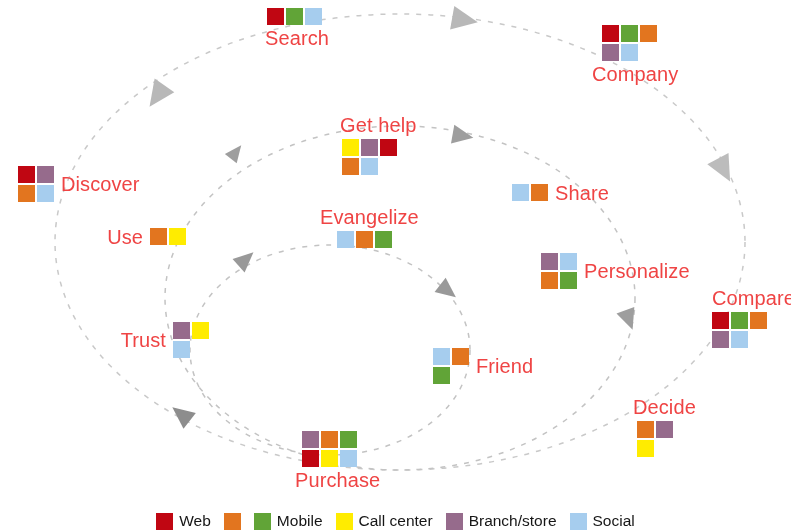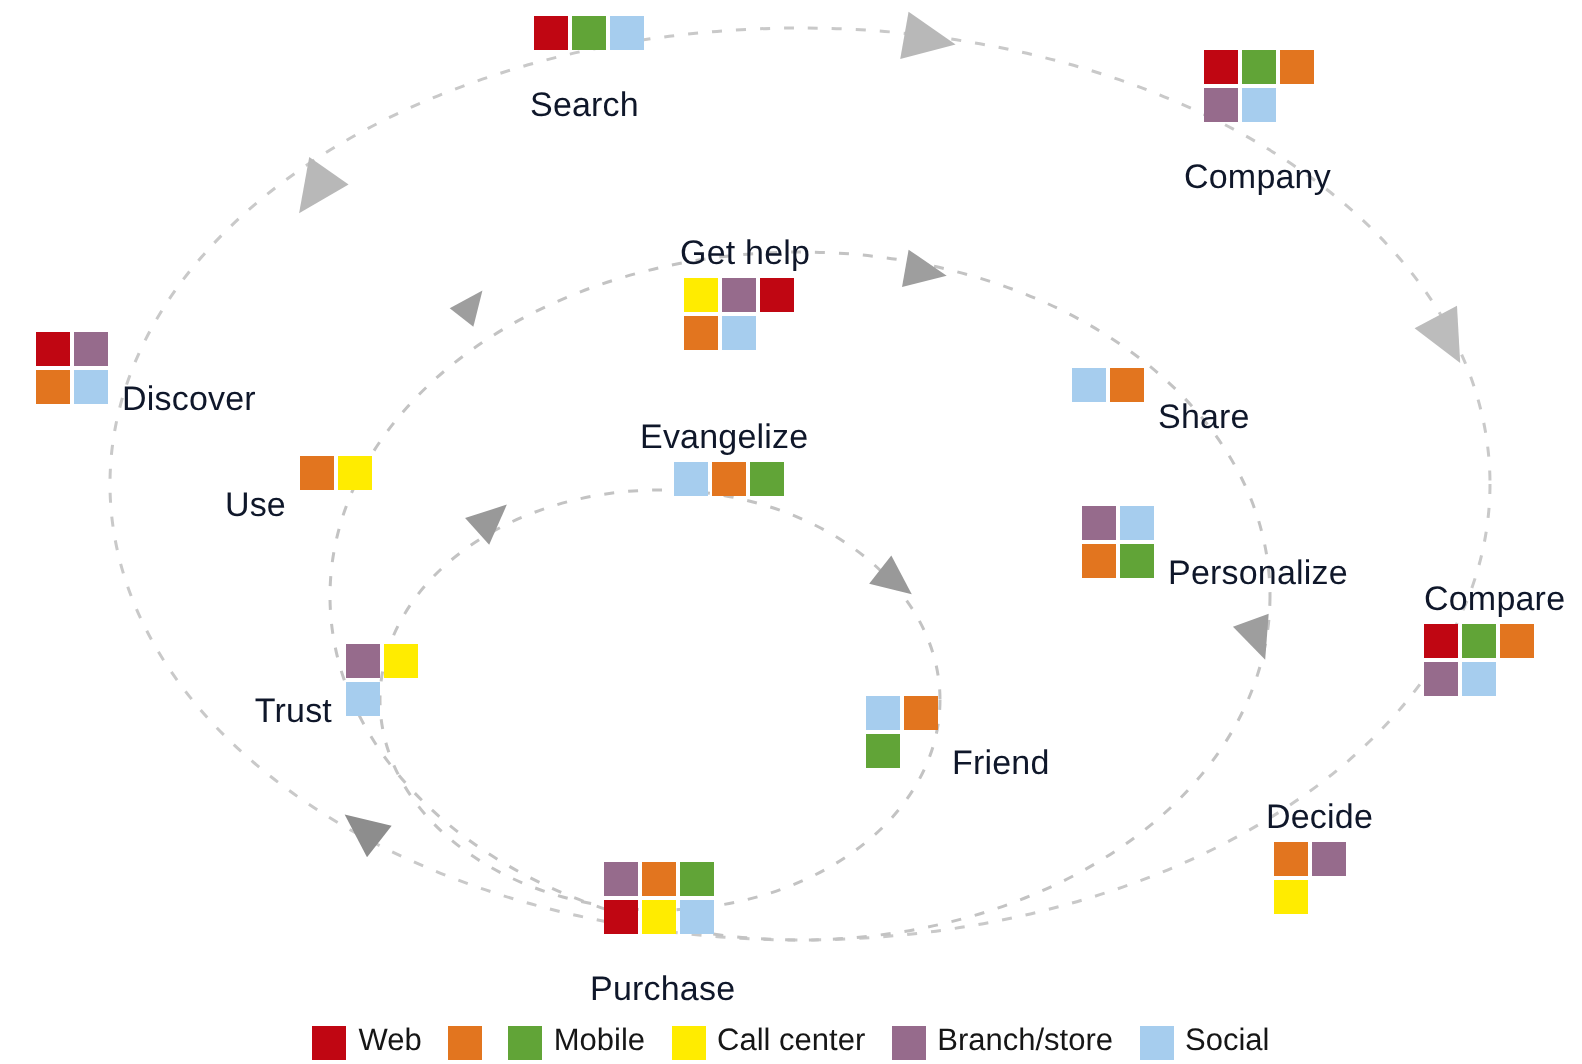--- a/index.html
+++ b/index.html
@@ -6,22 +6,22 @@
   .stage{
     position:relative;width:791px;height:532px;background:#ffffff;
     font-family:"Liberation Sans",sans-serif;overflow:hidden;
   }
   #rings-svg{position:absolute;left:0;top:0;width:791px;height:532px;}
   .node{position:absolute;}
   .rows{display:flex;flex-direction:column;gap:2px;}
   .row{display:flex;gap:2px;}
   .sq{width:17px;height:17px;}
   .nlabel{
-    position:absolute;font-size:17px;color:#0f172a;white-space:nowrap;
-    line-height:1.05;letter-spacing:.1px;margin-top:16px;
+    position:absolute;font-size:20px;color:#ef4444;white-space:nowrap;
+    line-height:1.05;letter-spacing:.1px;
   }
   .nlabel.above{bottom:calc(100% + 3px);left:-2px;}
   .nlabel.below{top:calc(100% + 3px);left:-2px;}
   .nlabel.right{left:calc(100% + 7px);top:50%;transform:translateY(-50%);}
   .nlabel.left{right:calc(100% + 7px);top:50%;transform:translateY(-50%);}
   .legend{
     position:absolute;left:0;right:0;bottom:2px;
     display:flex;justify-content:center;align-items:center;gap:13px;
   }
   .legend-item{display:flex;align-items:center;gap:6px;font-size:15.5px;color:#161616;}
@@ -90,21 +90,21 @@
             <div class="sq" style="background: rgb(150, 107, 140);"></div>
             <div class="sq" style="background: rgb(192, 6, 18);"></div>
           </div>
           <div class="row">
             <div class="sq" style="background: rgb(226, 117, 31);"></div>
             <div class="sq" style="background: rgb(166, 205, 238);"></div>
           </div>
         </div>
         <span class="nlabel above" style="left: -2px;">Get help</span>
       </div>
-      <div class="node" style="left: 536px; top: 184px;">
+      <div class="node" style="left: 512px; top: 184px;">
         <div class="rows">
           <div class="row">
             <div class="sq" style="background: rgb(166, 205, 238);"></div>
             <div class="sq" style="background: rgb(226, 117, 31);"></div>
           </div>
         </div>
         <span class="nlabel right">Share</span>
       </div>
       <div class="node" style="left: 150px; top: 228px;">
         <div class="rows">

